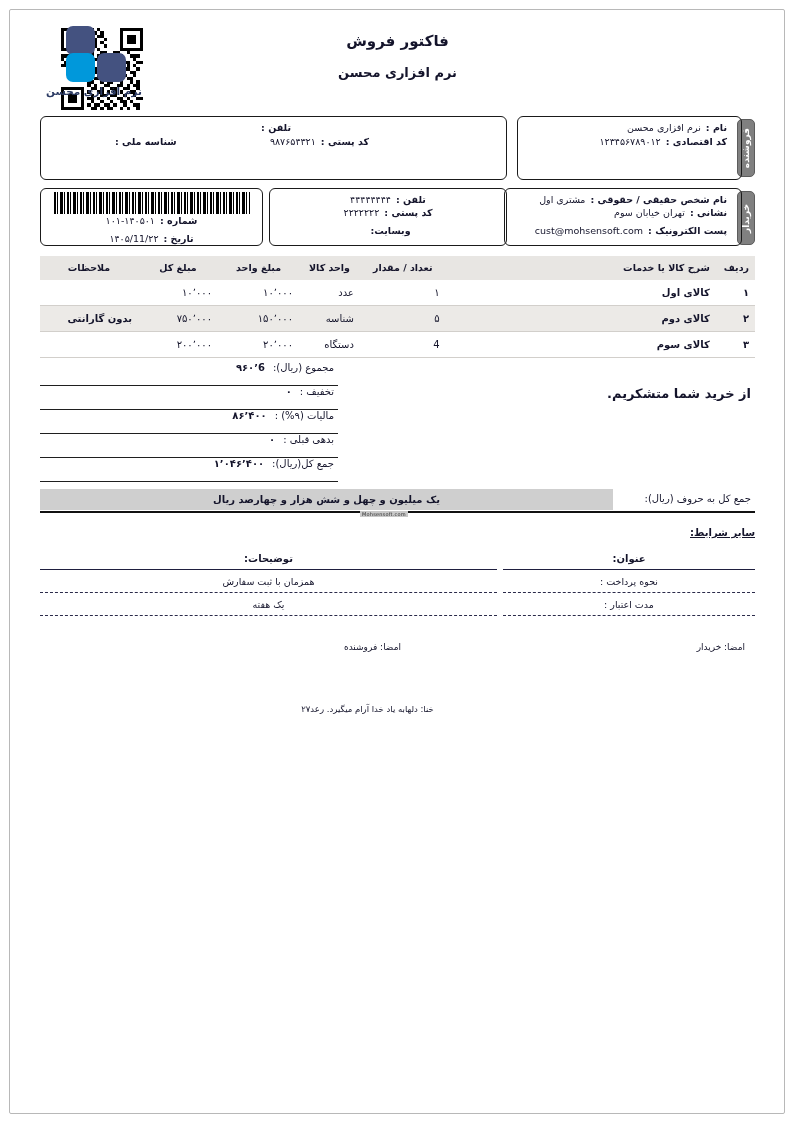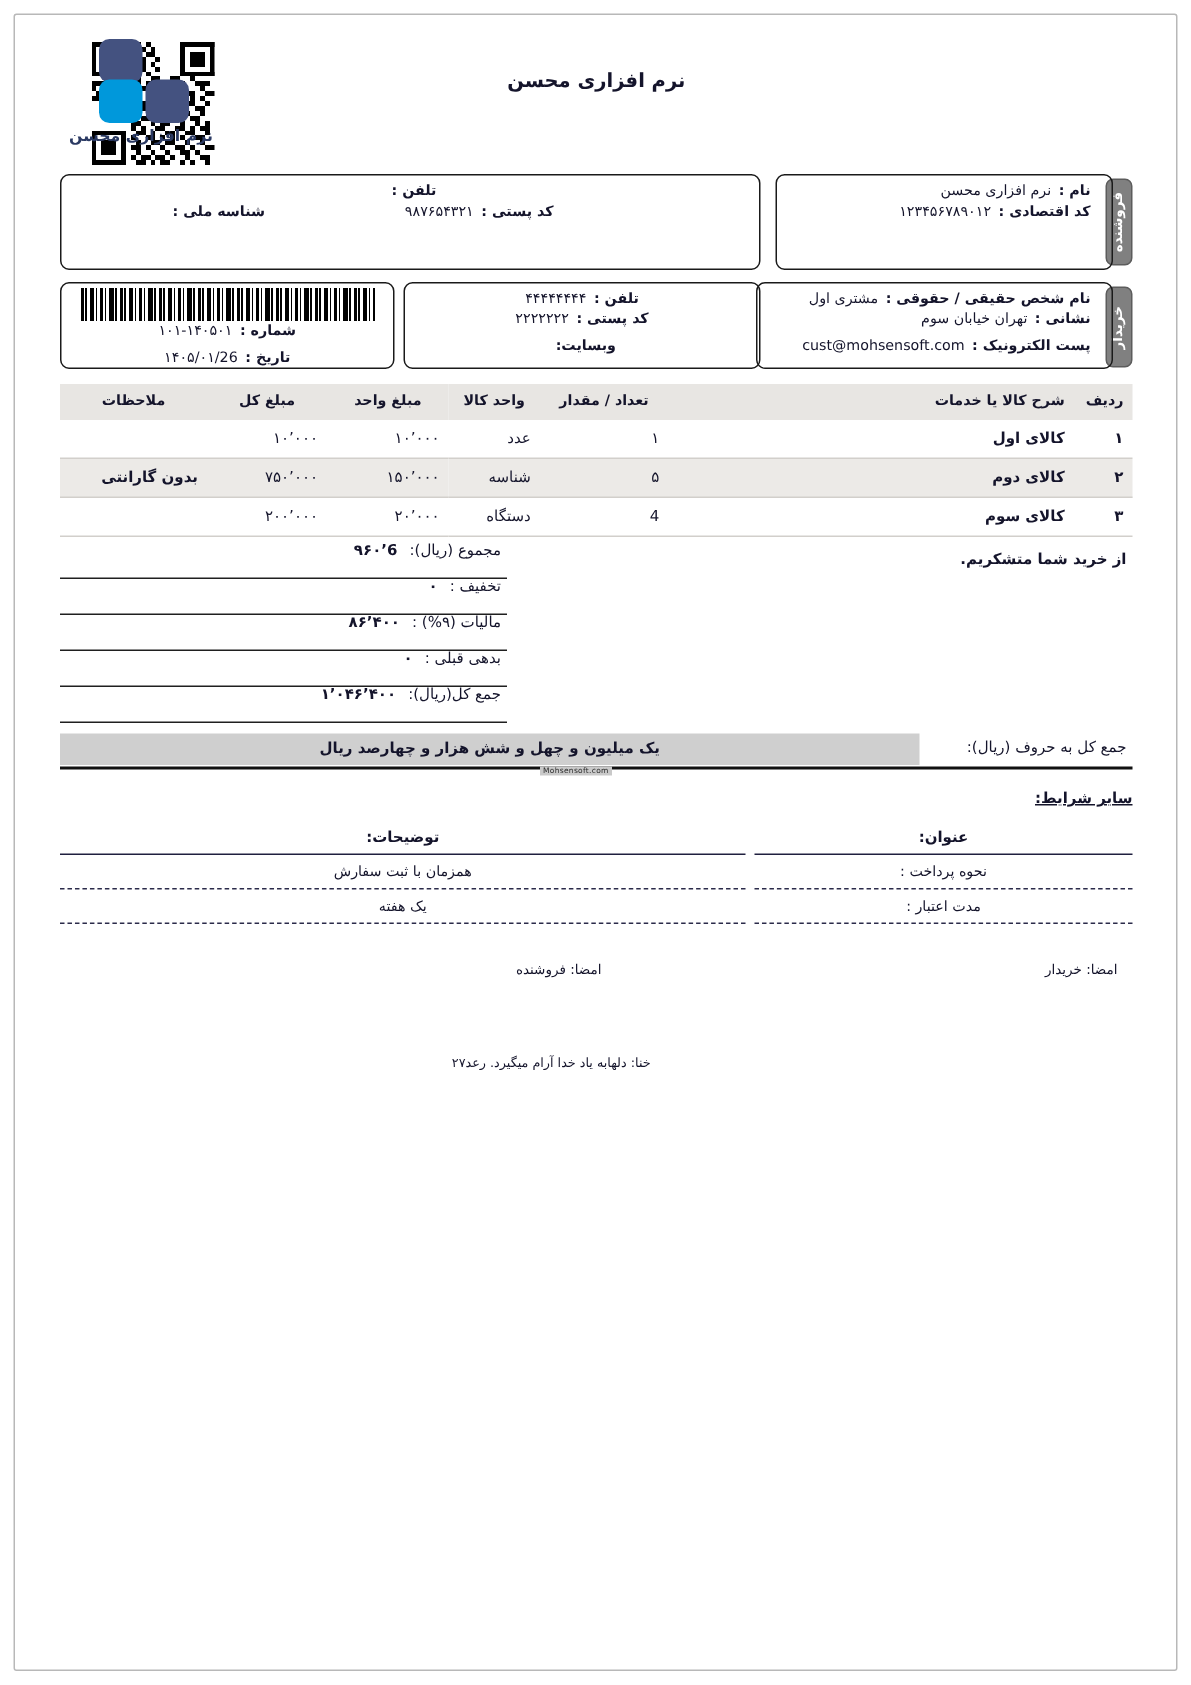--- a/index.html
+++ b/index.html
@@ -210,22 +210,22 @@
   table.items tbody td.num { font-family: "DejaVu Sans", sans-serif; }
 
   
   .summary-zone {
     position: relative;
     margin-top: 4px;
     min-height: 124px;
   }
   .thanks {
     position: absolute;
-    right: 4px; top: 6px;
-    font-size: 10px;
+    right: 4px; top: 24px;
+    font-size: 13px;
     font-weight: bold;
   }
   .totals {
     position: absolute;
     left: 0; top: 0;
     width: 298px;
   }
   .trow {
     display: flex;
     align-items: baseline;
@@ -475,20 +475,21 @@
             <rect x="12" y="24" width="1" height="1"></rect>
           <rect x="14" y="24" width="2" height="1"></rect>
             <rect x="18" y="24" width="1" height="1"></rect>
           <rect x="20" y="24" width="1" height="1"></rect>
             <rect x="23" y="24" width="1" height="1"></rect>
         </g>
       </svg>
     </div>
 
     <div class="titles">
+      <div class="t-main">فاکتور فروش</div>
       <div class="t-sub">نرم افزاری محسن</div>
     </div>
 
     <div class="logo-wrap">
       <div class="logo-mark">
         <div class="sq sq-a"></div>
         <div class="sq sq-b"></div>
         <div class="sq sq-c"></div>
       </div>
       <div class="logo-text">نرم افزاری محسن</div>
@@ -565,21 +566,21 @@
     </div>
 
     <div class="box box-buyer-left barcode-box">
       <div class="barcode"></div>
       <div class="fline center">
         <span class="flabel">شماره :</span>
         <span class="fval">۱۰۱-۱۴۰۵۰۱</span>
       </div>
       <div class="fline center">
         <span class="flabel">تاریخ :</span>
-        <span class="fval">۱۴۰۵/۰۱/26</span>
+        <span class="fval">۱۴۰۵/11/۲۲</span>
       </div>
     </div>
   </div>
 
   <table class="items">
     <thead>
       <tr>
         <th class="c-row">ردیف</th>
         <th class="c-desc">شرح کالا یا خدمات</th>
         <th class="c-qty">تعداد / مقدار</th>

